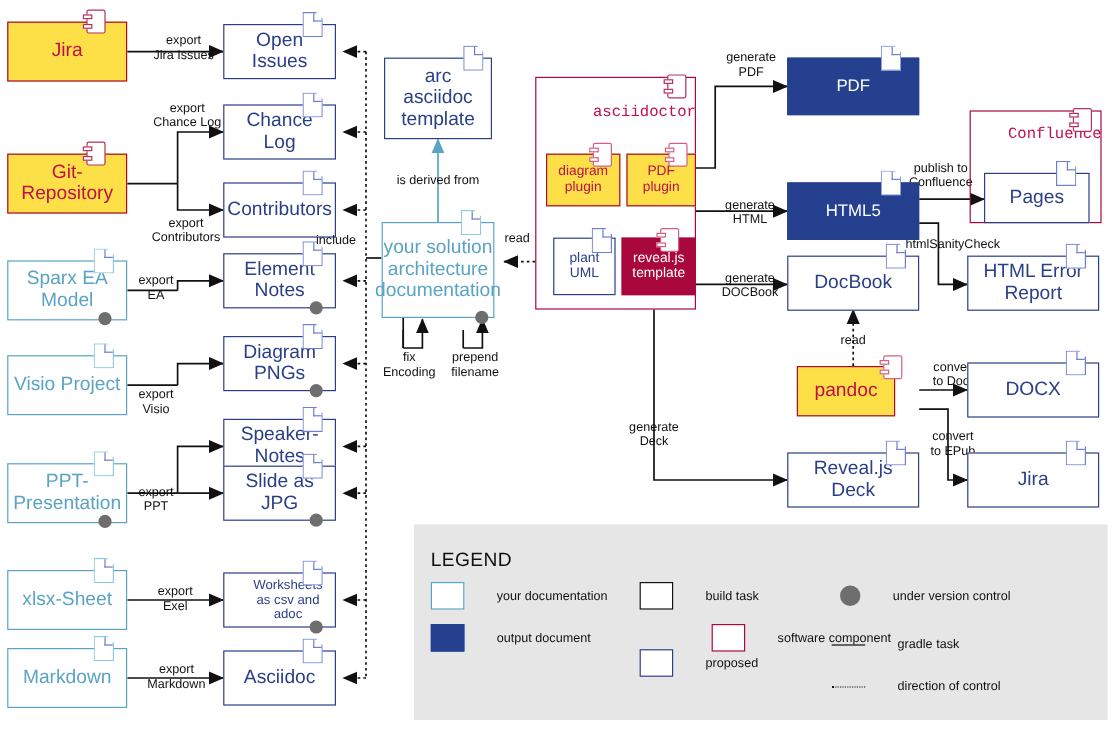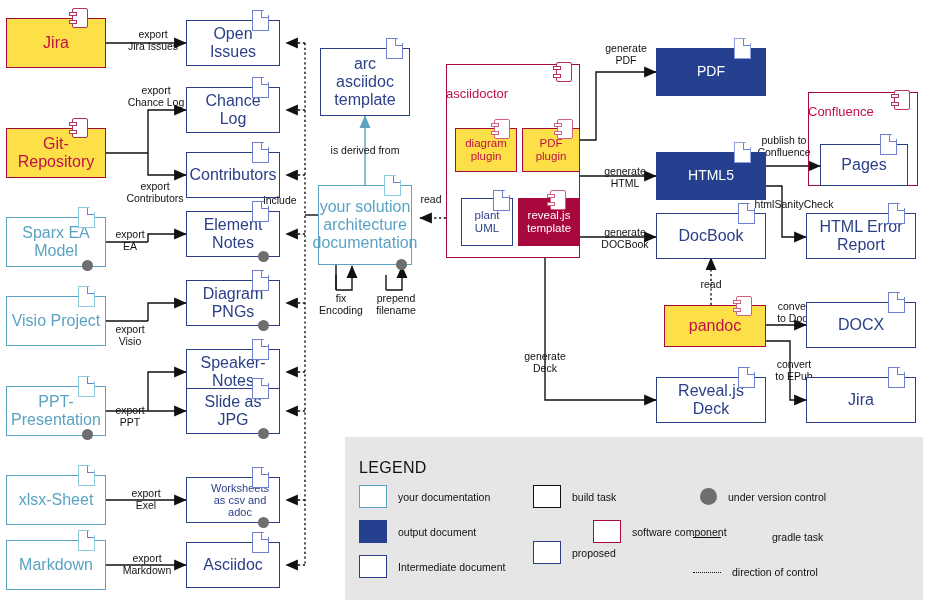--- a/index.html
+++ b/index.html
@@ -44,36 +44,36 @@
 
   
   .vcdot{position:absolute;width:11px;height:11px;border-radius:50%;background:#6e6e6e;}
 
   
   .elabel{position:absolute;font-size:10.5px;color:#111;line-height:1.15;
           text-align:center;white-space:pre;}
 
   
   .gframe{position:absolute;box-sizing:border-box;border:1.6px solid #a8083c;background:transparent;}
-  .gtitle{position:absolute;font-size:13px;color:#c0104a;text-align:left;}
+  .gtitle{position:absolute;font-size:13px;color:#c0104a;text-align:right;font-family:Liberation Mono, monospace;}
 
   
   #legend{position:absolute;background:#e6e6e6;box-sizing:border-box;}
   #legend .ltitle{position:absolute;font-size:16px;color:#111;letter-spacing:.3px;}
   .lgitem{position:absolute;display:flex;align-items:center;}
   .lgsw{width:28px;height:23px;box-sizing:border-box;border:1.6px solid #2b3f87;background:#fff;flex:0 0 auto;}
   .lgsw.doc{border-color:#5aa3c4;}
   .lgsw.out{background:#25408f;border-color:#25408f;}
   .lgsw.task{border-color:#111;}
   .lgsw.comp{border-color:#a8083c;}
   .lgsw.prop{border-color:#2b3f87;}
   .lgdot{width:17px;height:17px;border-radius:50%;background:#6e6e6e;flex:0 0 auto;margin-left:5px;}
   .lgline{width:28px;height:0;border-top:1.6px solid #111;flex:0 0 auto;}
   .lgdash{width:28px;height:0;border-top:1.6px dotted #111;flex:0 0 auto;}
-  .lgtx{font-size:10.5px;color:#111;margin-left:11px;white-space:nowrap;}
+  .lgtx{font-size:10.5px;color:#111;margin-left:27px;white-space:nowrap;}
 </style>
 </head>
 <body>
 
 <div id="stage">
 
   <svg id="wires" viewBox="0 0 927 608">
     <defs>
       <marker id="ah" markerWidth="9" markerHeight="9" refX="8.5" refY="4.5" orient="auto">
         <path d="M0,0.6 L9,4.5 L0,8.4 Z" fill="#111"></path>
@@ -358,62 +358,58 @@
   <div class="cmpicon strong" style="left:894px;top:90px;">
       <i class="a"></i>
       <i class="b"></i>
     </div>
 
   <div class="node t-inter" style="left:820px;top:144px;width:88px;height:42px;">
     <span class="lbl">Pages</span>
   </div>
   <div class="pgicon" style="left:880px;top:134px;"></div>
 
-  <div class="node t-comp" style="left:664px;top:305px;width:102px;height:42px;">
+  <div class="node t-comp" style="left:664px;top:305px;width:82px;height:42px;">
     <span class="lbl">pandoc</span>
   </div>
   <div class="cmpicon" style="left:736px;top:296px;">
       <i class="a"></i>
       <i class="b"></i>
     </div>
 
   <div id="legend" style="left:345px;top:437px;width:578px;height:163px;">
     <div class="ltitle" style="left:14px;top:22px;">LEGEND</div>
 
     <div class="lgitem" style="left:14px;top:48px;">
       <span class="lgsw doc"></span>
       <span class="lgtx">your documentation</span>
     </div>
     <div class="lgitem" style="left:14px;top:83px;">
       <span class="lgsw out"></span>
       <span class="lgtx">output document</span>
     </div>
-    <div class="lgitem" style="left:14px;top:118px;">
-      <span class="lgsw prop"></span>
-      <span class="lgtx">Intermediate document</span>
-    </div>
 
     <div class="lgitem" style="left:188px;top:48px;">
       <span class="lgsw task"></span>
       <span class="lgtx">build task</span>
     </div>
     <div class="lgitem" style="left:200px;top:83px;padding-left:48px;">
       <span class="lgsw comp"></span>
       <span class="lgtx">software component</span>
     </div>
     <div class="lgitem" style="left:188px;top:104px;">
       <span class="lgsw prop"></span>
       <span class="lgtx">proposed</span>
     </div>
 
     <div class="lgitem" style="left:350px;top:51px;">
       <span class="lgdot"></span>
       <span class="lgtx">under version control</span>
     </div>
-    <div class="lgitem" style="left:348px;top:94px;gap:40px;">
+    <div class="lgitem" style="left:348px;top:94px;">
       <span class="lgline"></span>
       <span class="lgtx">gradle task</span>
     </div>
     <div class="lgitem" style="left:348px;top:129px;">
       <span class="lgdash"></span>
       <span class="lgtx">direction of control</span>
     </div>
   </div>
 
 </div>

